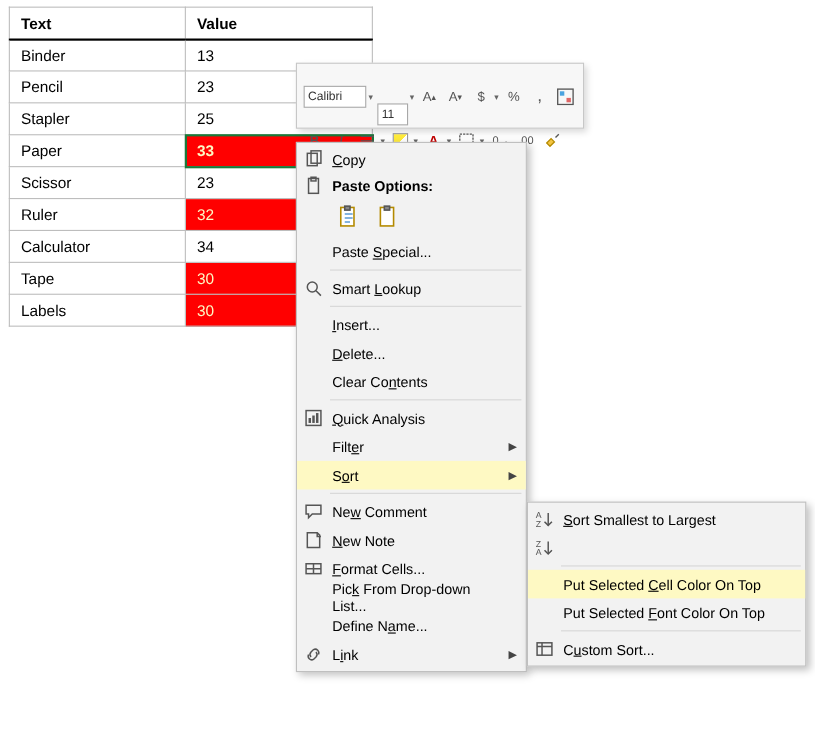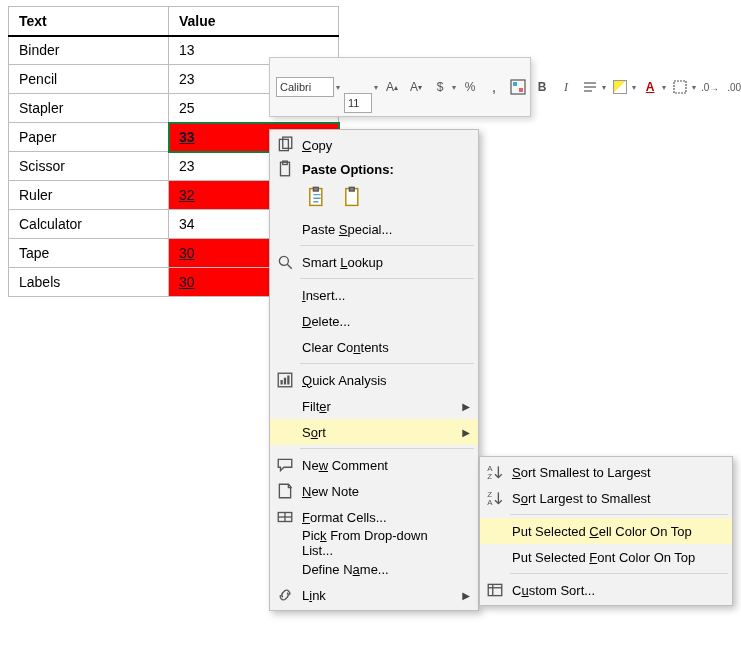--- a/index.html
+++ b/index.html
@@ -29,36 +29,36 @@
     text-align: left;
     background: #fff;
   }
   .sheet th {
     font-weight: 700;
     border-bottom: 2px solid #000;
     background: #fff;
   }
   .sheet .colA { width: 160px; }
   .sheet .colB { width: 170px; }
-  .red-cell { background: #ff0000 !important; color:#0f172a;text-decoration:underline; }
+  .red-cell { background: #ff0000 !important; color:#fef9c3; }
   .selected-cell { outline: 2px solid #1a7a3a; outline-offset:-1px; font-weight:700; }
 
   
   .mini-toolbar {
     position: absolute;
     left: 269px;
     top: 57px;
     width: 262px;
     height: 60px;
     background: #f7f7f7;
     border: 1px solid #c7c7c7;
     box-shadow: 3px 3px 6px rgba(0,0,0,.15);
     padding: 4px 6px;
     display: flex;
-    flex-direction: row;
+    flex-direction: column;
     gap: 4px;
     font-size: 12px;
     color:#333;
   }
   .mt-row { display:flex; align-items:center; gap:4px; }
   .mt-font {
     width: 58px; height:20px; border:1px solid #a8a8a8; background:#fff;
     font-size:11px; padding:0 3px; display:flex; align-items:center;
   }
   .mt-size {
@@ -372,21 +372,20 @@
   </div>
   <div class="menu-item">
     <span class="icon">
         <svg viewBox="0 0 16 16">
           <text x="1" y="7" font-size="7" fill="#555" stroke="none">Z</text>
           <text x="1" y="14" font-size="7" fill="#555" stroke="none">A</text>
           <line x1="11" y1="3" x2="11" y2="13"></line>
           <path d="M8 10l3 3 3-3"></path>
         </svg>
       </span>
-    <span>S<span class="ul">o</span>rt Largest to Smallest</span>
   </div>
   <div class="menu-sep"></div>
   <div class="menu-item hover">
     <span>Put Selected <span class="ul">C</span>ell Color On Top</span>
   </div>
   <div class="menu-item">
     <span>Put Selected <span class="ul">F</span>ont Color On Top</span>
   </div>
   <div class="menu-sep"></div>
   <div class="menu-item">

